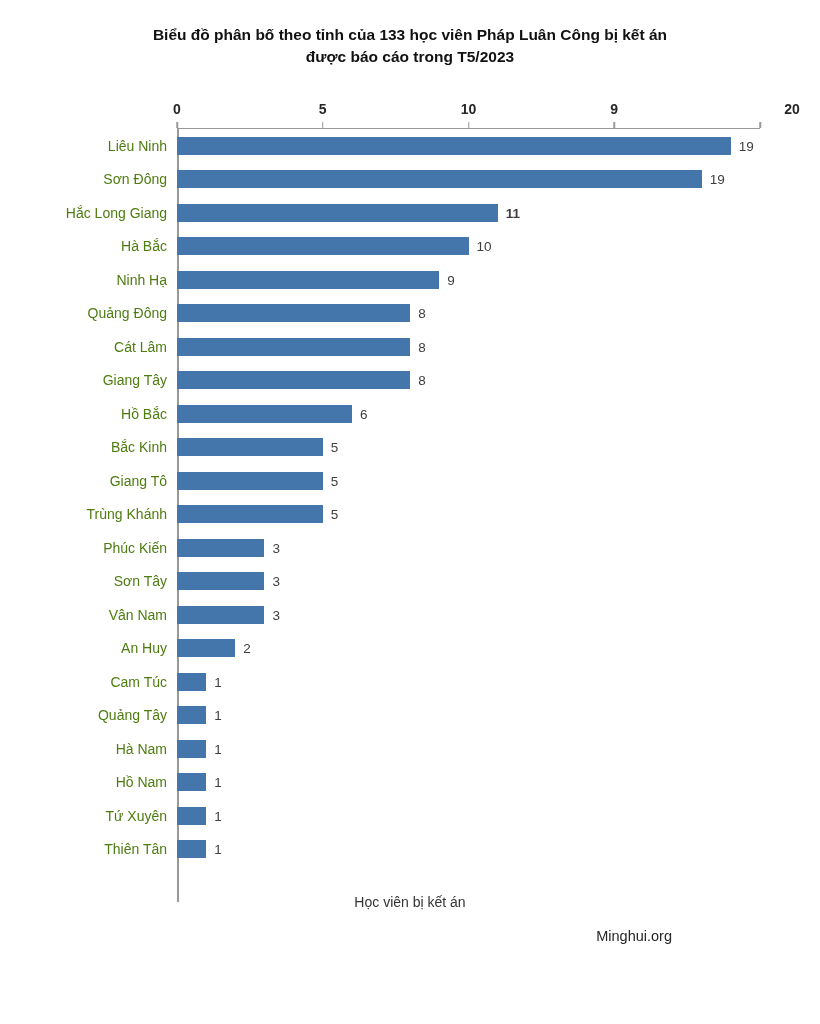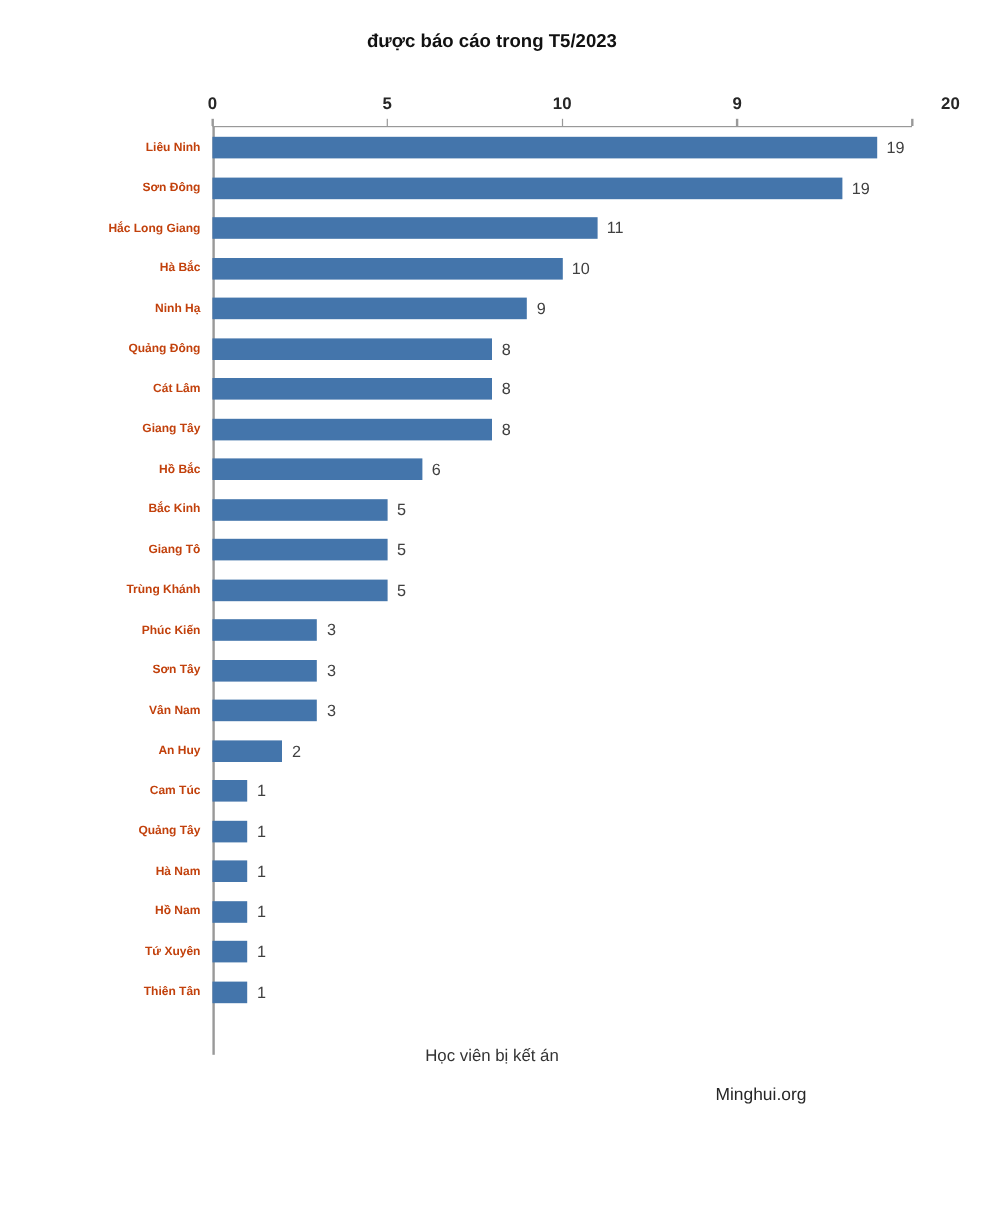--- a/index.html
+++ b/index.html
@@ -73,24 +73,23 @@
   .row {
     display: flex;
     align-items: center;
     height: 33.5px;
   }
   .row-label {
     width: 157px;
     flex: 0 0 157px;
     padding-right: 10px;
     text-align: right;
-    font-size: 10px;
-    color: #c2410c;
+    font-size: 14px;
+    color: #4d7c0f;
     white-space: nowrap;
-    font-weight: bold;
   }
   .bar-area {
     position: relative;
     width: 583px;
     height: 100%;
   }
   .bar {
     position: absolute;
     left: 0;
     top: 50%;
@@ -118,20 +117,21 @@
     font-size: 14.5px;
     color: #262626;
   }
 </style>
 </head>
 <body>
 
 <div class="page">
 
   <div class="chart-title">
+    <div>Biểu đồ phân bố theo tỉnh của 133 học viên Pháp Luân Công bị kết án</div>
     <div>được báo cáo trong T5/2023</div>
   </div>
 
   <div class="chart">
     <div class="axis-row">
       <div class="axis-spacer"></div>
       <div class="axis-area">
           <span class="axis-tick-label" style="left: 0%;">0</span>
           <span class="axis-tick-mark" style="left: 0%;"></span>
           <span class="axis-tick-label" style="left: 25%;">5</span>
@@ -157,21 +157,21 @@
           <div class="row-label">Sơn Đông</div>
           <div class="bar-area">
             <div class="bar" style="width: 90%; background: rgb(68, 117, 171);"></div>
             <div class="val" style="left: calc(90% + 8px);">19</div>
           </div>
         </div>
         <div class="row">
           <div class="row-label">Hắc Long Giang</div>
           <div class="bar-area">
             <div class="bar" style="width: 55%; background: rgb(68, 117, 171);"></div>
-            <div class="val" style="left: calc(55% + 8px);">11</div>
+            <div class="val" style="left: calc(55% + 8px); font-weight: bold;">11</div>
           </div>
         </div>
         <div class="row">
           <div class="row-label">Hà Bắc</div>
           <div class="bar-area">
             <div class="bar" style="width: 50%; background: rgb(68, 117, 171);"></div>
             <div class="val" style="left: calc(50% + 8px);">10</div>
           </div>
         </div>
         <div class="row">

